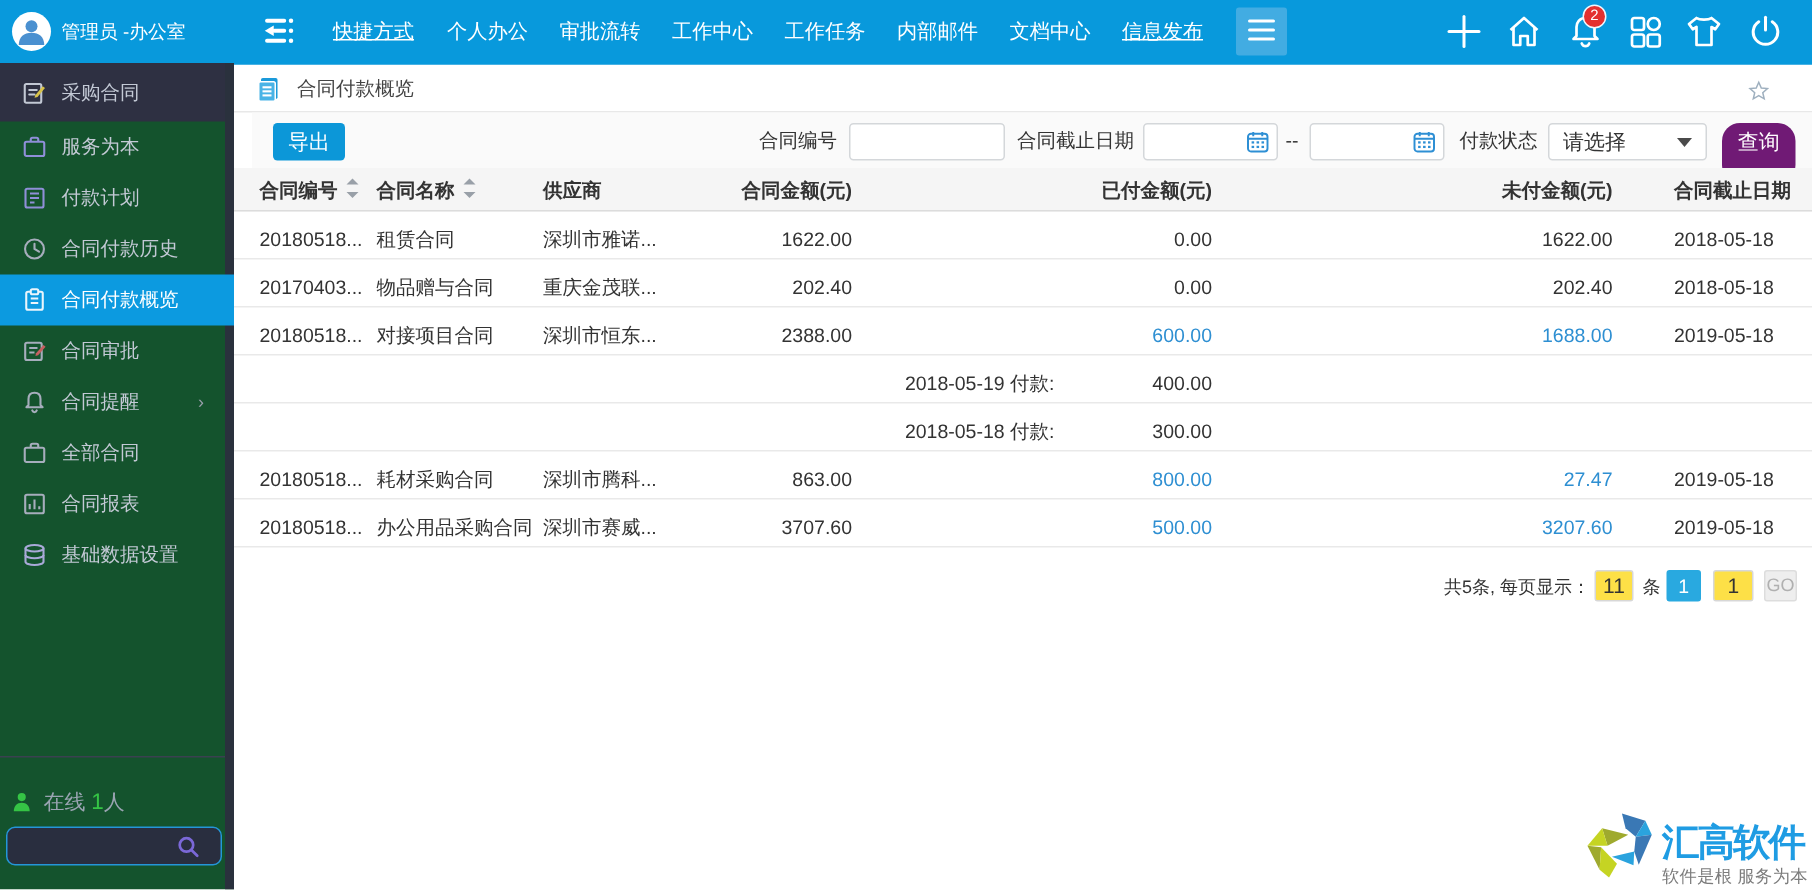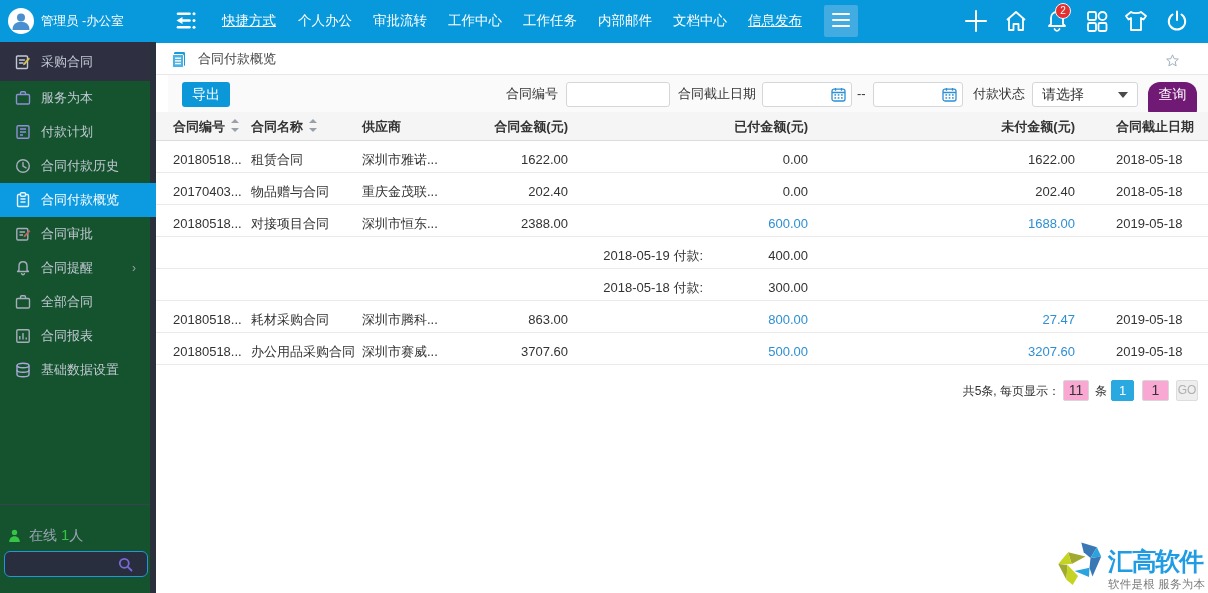--- a/index.html
+++ b/index.html
@@ -50,21 +50,21 @@
 .c1{left:17px;} .c2{left:95px;} .c3{left:206px;}
 .r4{right:640px;} .r5{right:400px;} .r6{right:133px;}
 .c7{left:960px;}
 .row .blue{color:#2e8fd2;}
 .sort{display:inline-block;position:relative;width:9px;height:13px;margin-left:6px;vertical-align:-1px;}
 .sort i{position:absolute;left:0;width:0;height:0;border-left:4.5px solid transparent;border-right:4.5px solid transparent;}
 .sort .up{top:0;border-bottom:4.5px solid #99a0a8;}
 .sort .dn{bottom:0;border-top:4.5px solid #99a0a8;}
 
 #pager{position:absolute;left:0;top:338px;width:1052px;height:22px;font-size:12px;color:#333;}
-#pager .box{position:absolute;top:0;height:21px;border:1px solid #d7d7d7;background:#f9a8d4;text-align:center;font-size:14px;border-radius:2px;}
+#pager .box{position:absolute;top:0;height:21px;border:1px solid #d7d7d7;background:#fde047;text-align:center;font-size:14px;border-radius:2px;}
 
 #logo{position:absolute;left:896px;top:488px;width:153px;height:63px;}
 </style></head>
 <body>
 <div id="content">
   <div id="crumb">
     <svg width="15" height="16" viewBox="0 0 15 16">
         <g>
           <rect x="2" y="0" width="11" height="14" rx="1.2" fill="#1b9ada"></rect>
           <rect x="0.5" y="2.5" width="11" height="13" rx="1.2" fill="#49b3e6" stroke="#fff" stroke-width="1"></rect>

